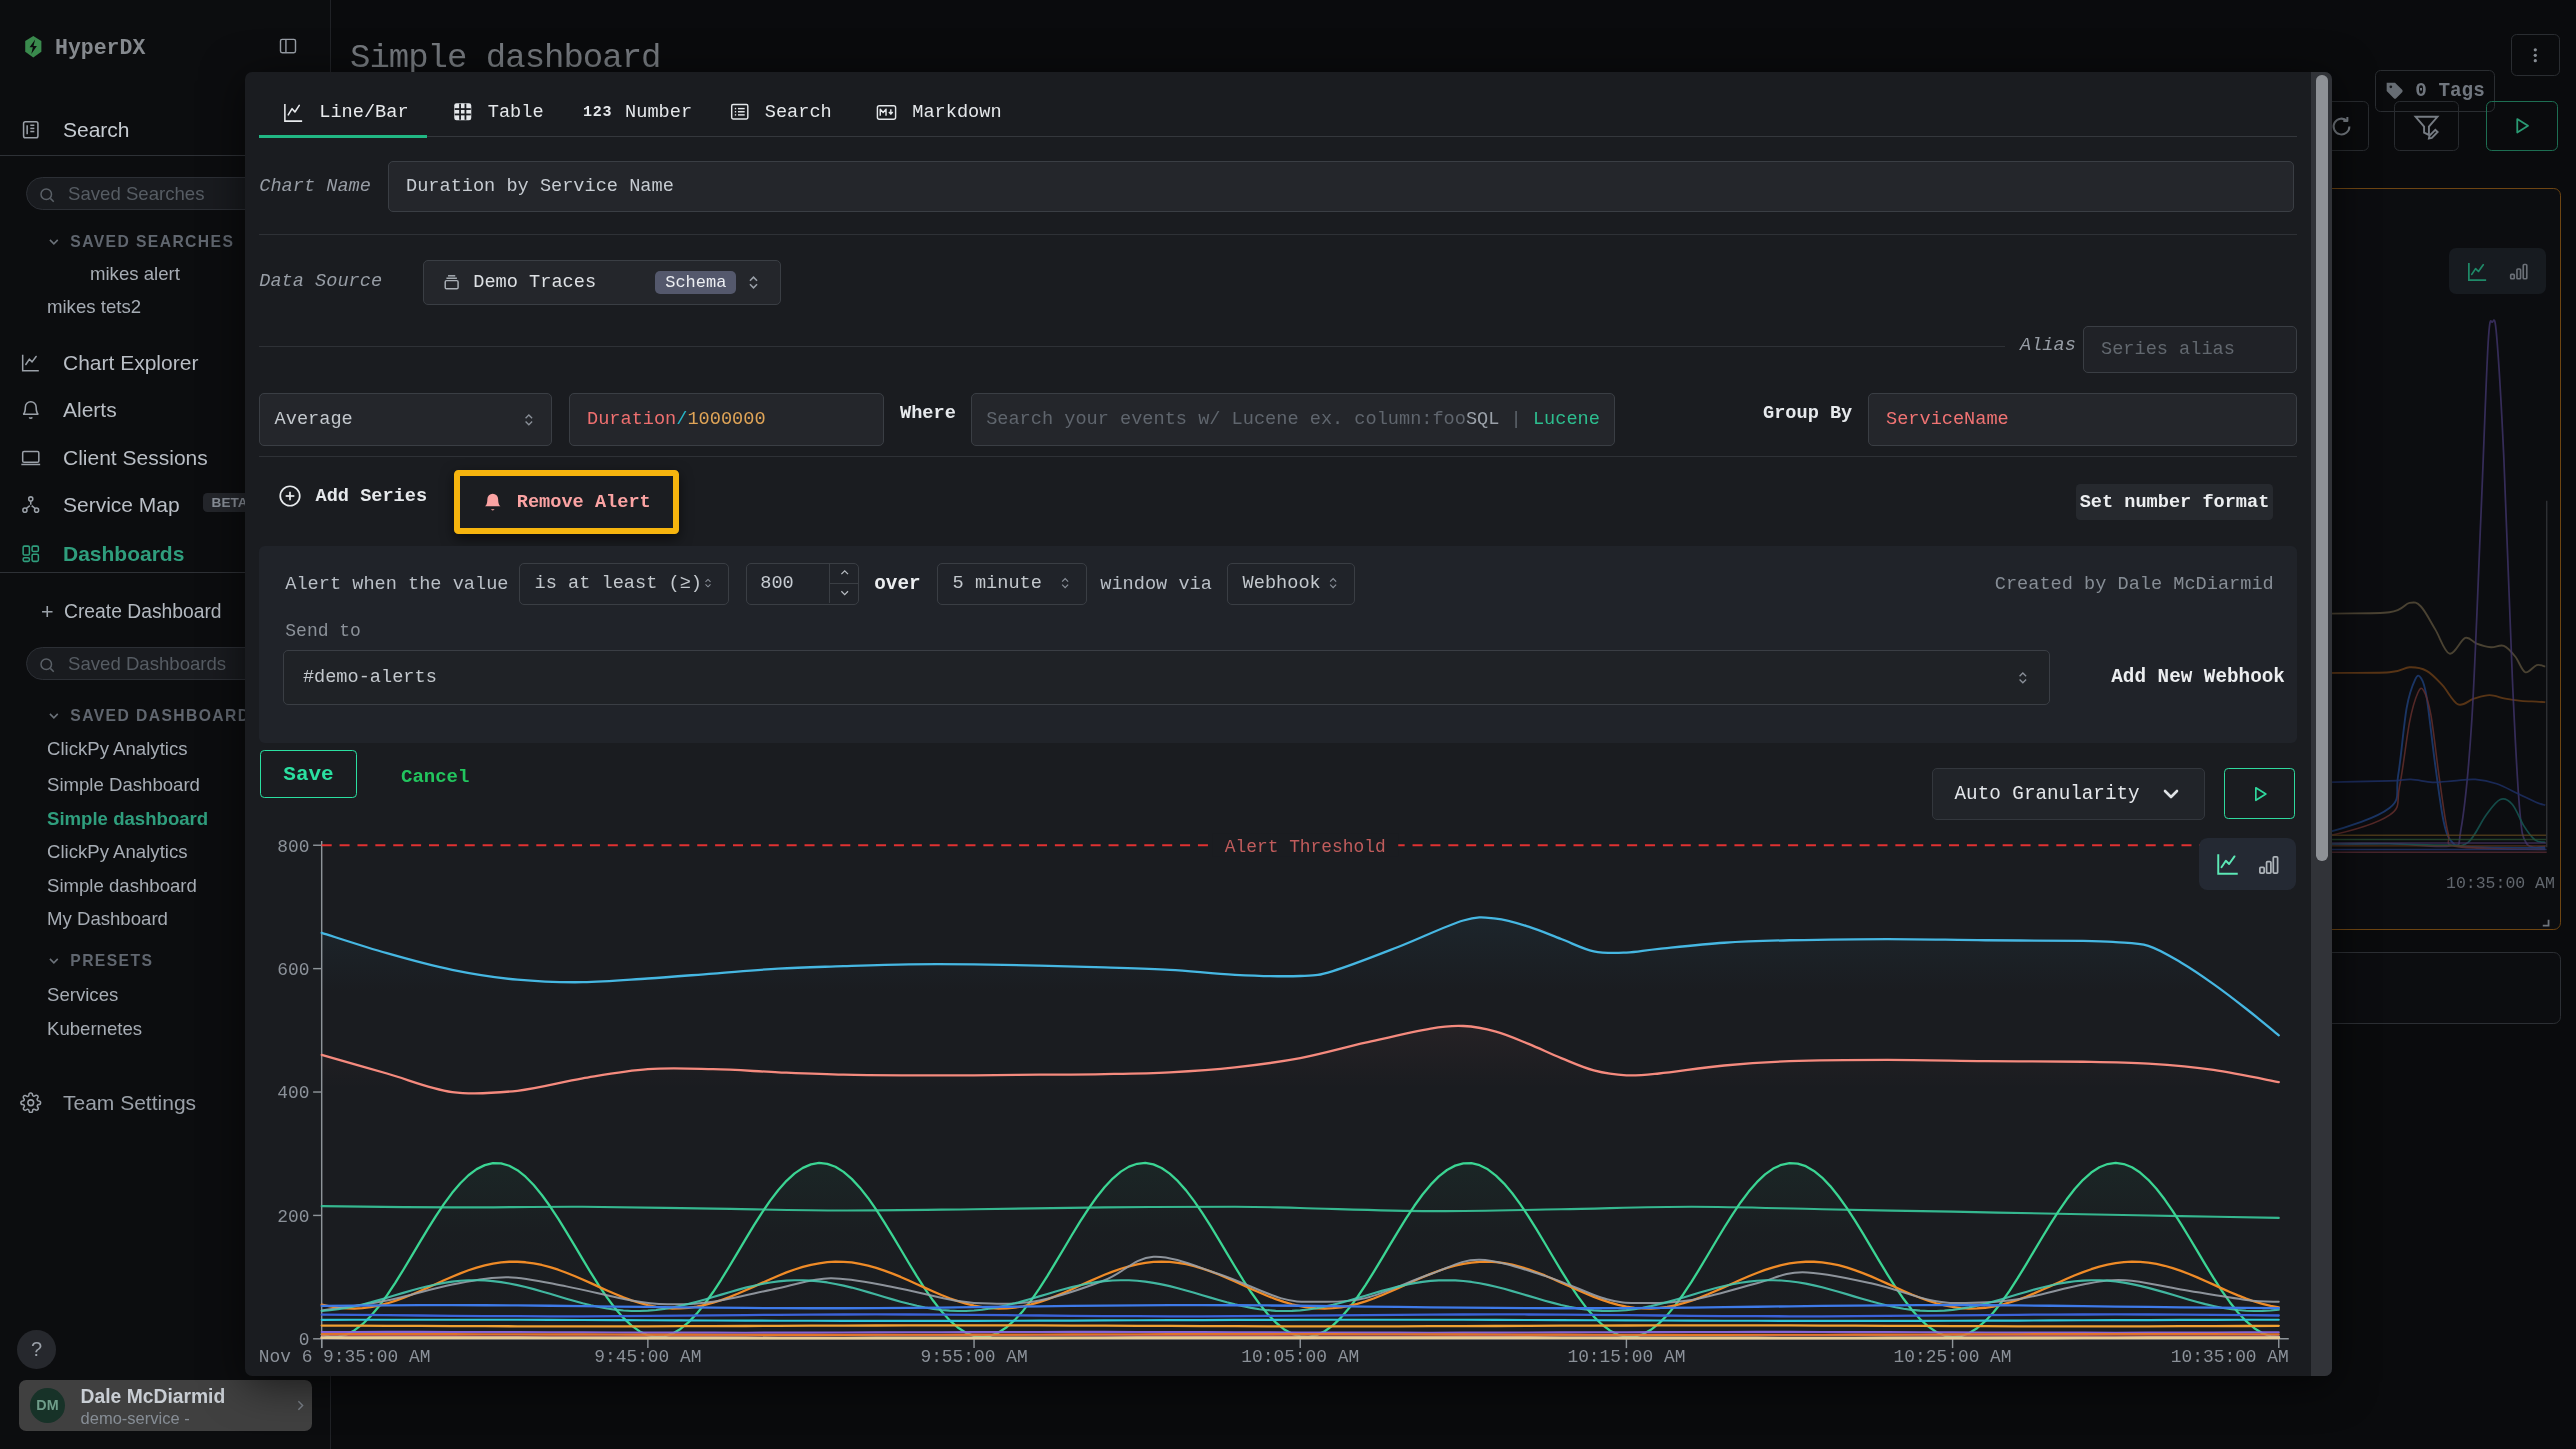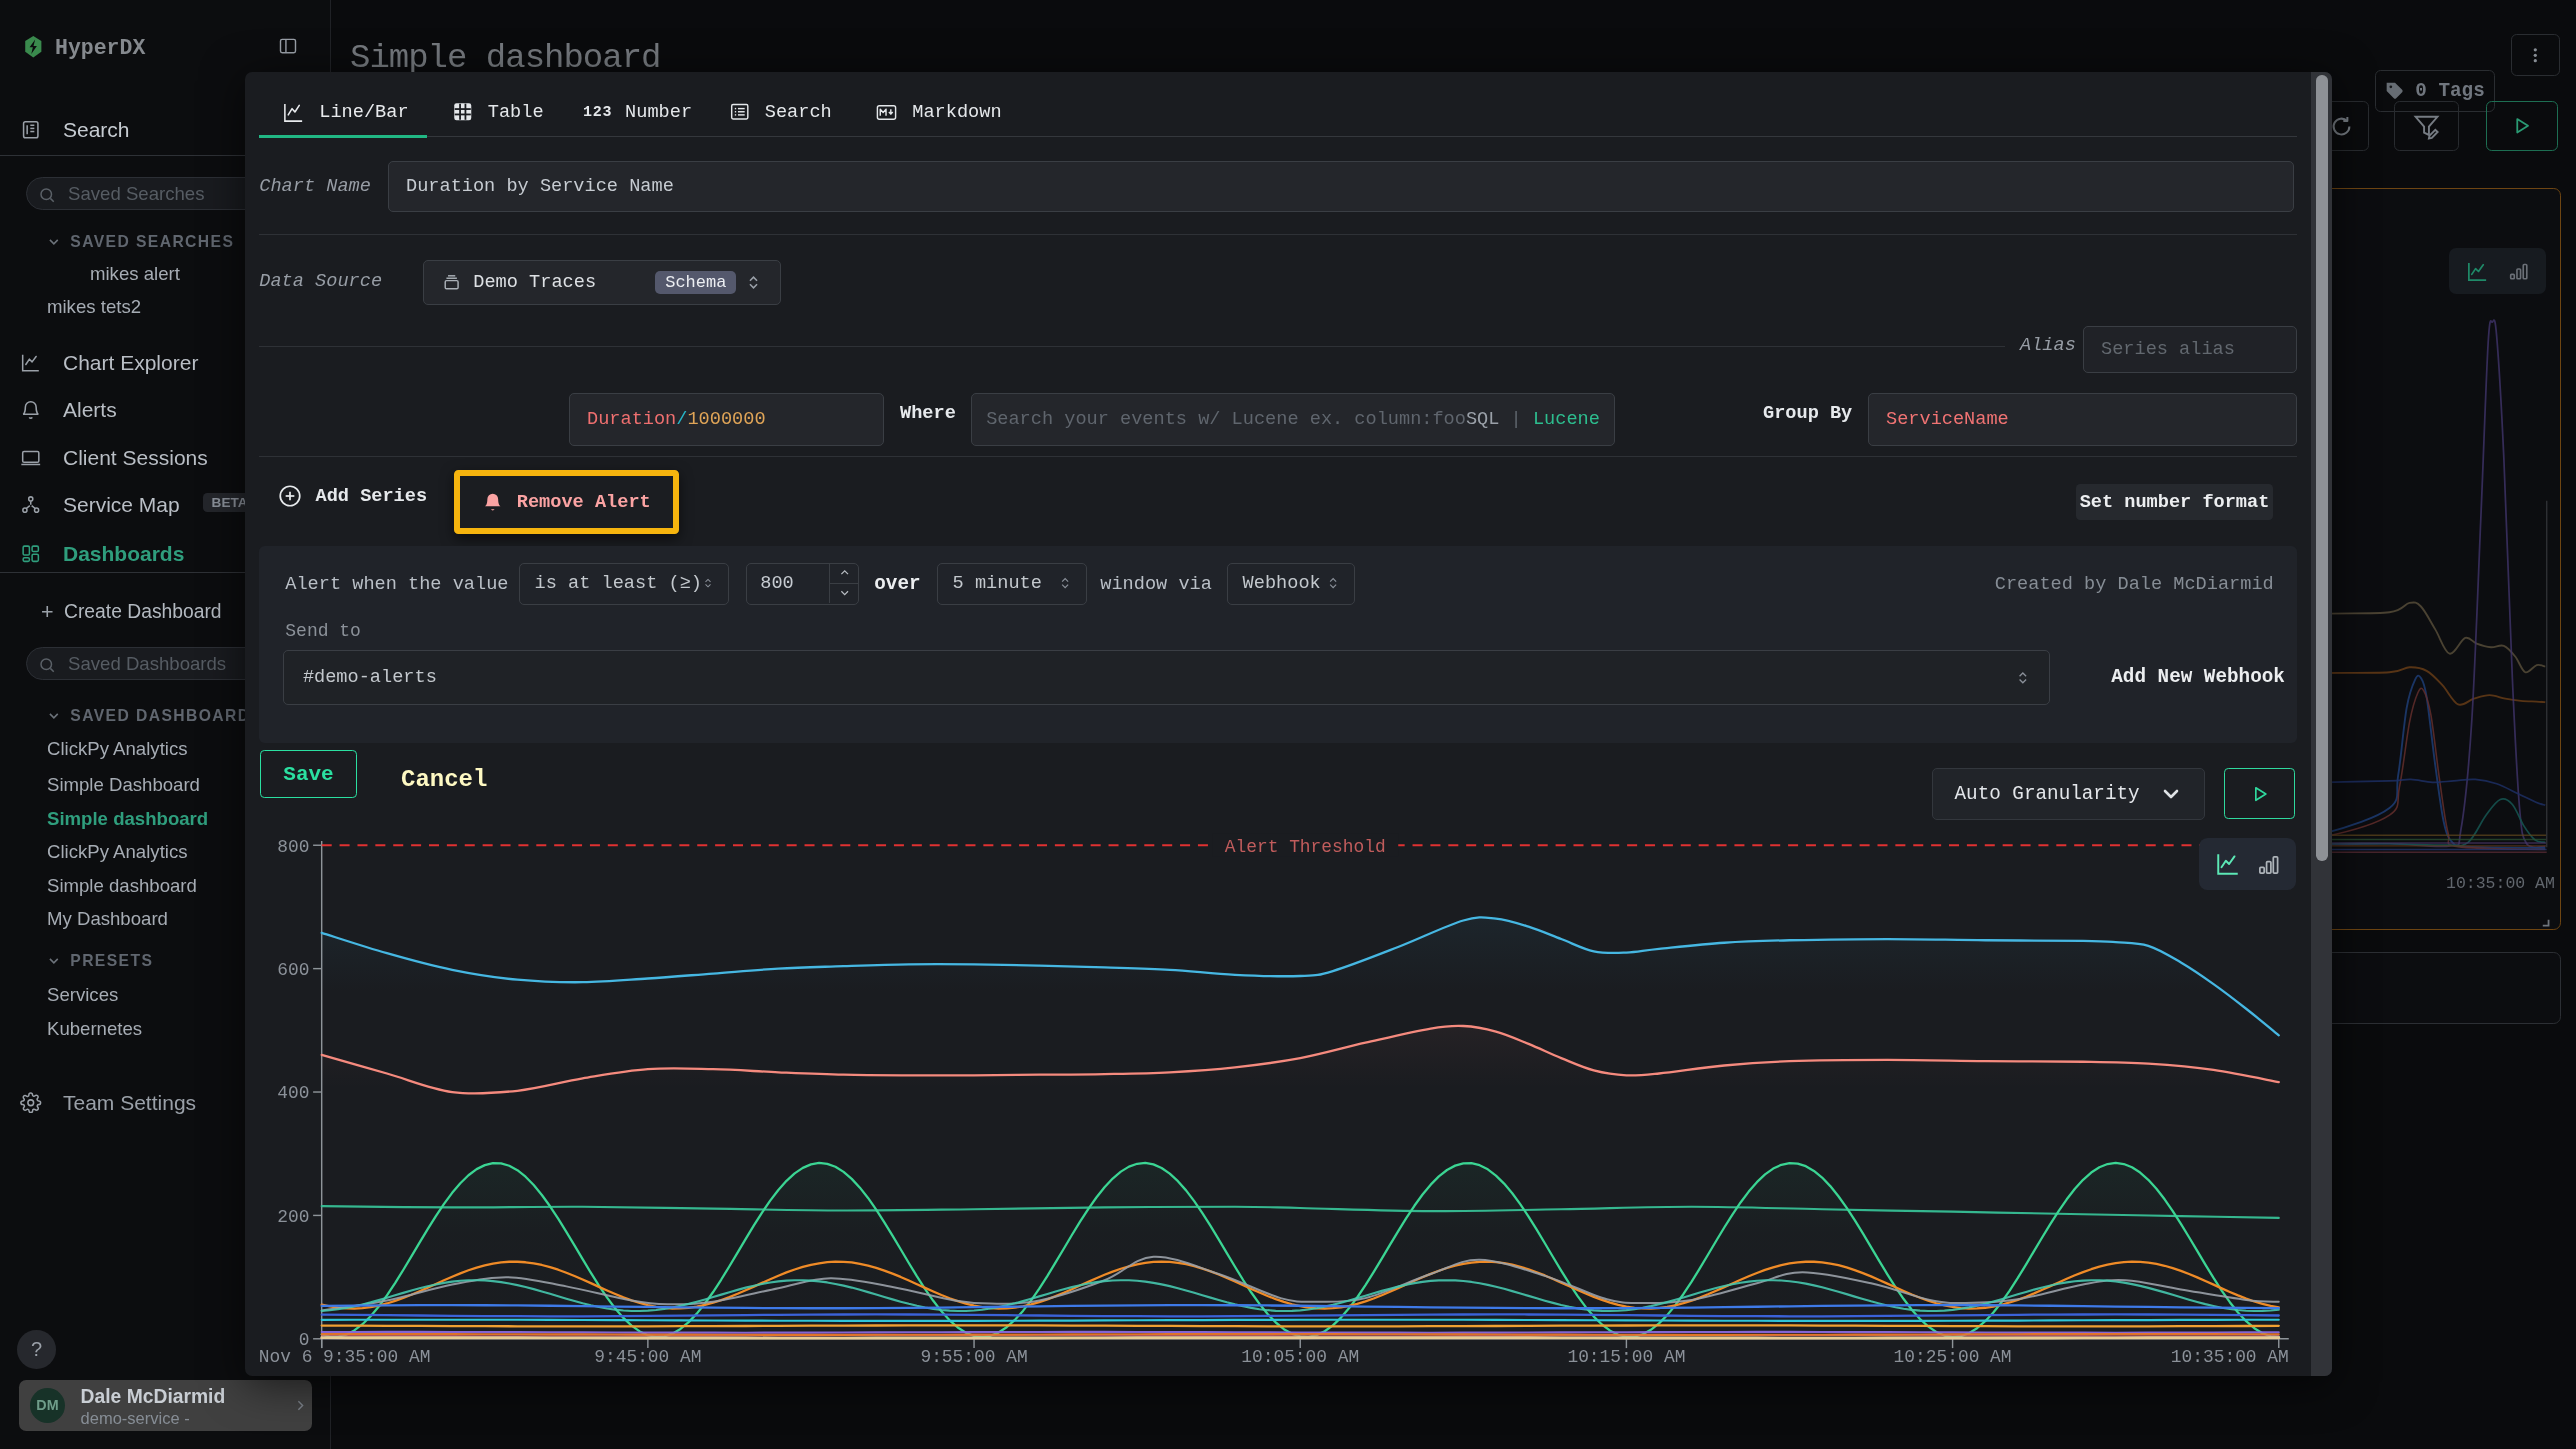--- a/index.html
+++ b/index.html
@@ -306,20 +306,26 @@
         </svg>
     </span>
   </div>
 
   <div class="abs sep" style="left:14.3px; top:274px; width:1746px;"></div>
   <div class="abs lbl" style="left:1775px; top:263px;">Alias</div>
   <div class="abs inp" style="left:1838px; top:254px; width:214px; height:47px; background:#202227;">
       <span style="color:#62686f;">Series alias</span>
     </div>
 
+  <div class="abs sel" style="left:14.3px; top:321px; width:293px; height:53px;">
+    <span>Average</span>
+    <svg width="15.7" height="15.7" viewBox="0 0 24 24" fill="none" stroke="#8a9099" stroke-width="2">
+        <path d="M7 9.5l5-5 5 5M7 14.5l5 5 5-5"></path>
+      </svg>
+  </div>
   <div class="abs inp" style="left:324px; top:321px; width:315px; height:53px;">
       <span style="color:#ee6f6f;">Duration</span>
       <span style="color:#27b5c8;">/</span>
       <span style="color:#dfa457;">1000000</span>
     </div>
   <div class="abs" style="left:655px; top:331px; color:#e6e9ec; font-size:18.6px; font-weight:bold;">Where</div>
   <div class="abs inp" style="left:726px; top:321px; width:644px; height:53px; justify-content:center;">
     <span style="color:#5f656d;">Search your events w/ Lucene ex. column:foo</span>
     <span><span style="color:#9aa0a8;">SQL</span><span style="color:#5f656d;"> | </span><span style="color:#2dbd8e;">Lucene</span></span>
   </div>
@@ -389,21 +395,21 @@
     <div class="abs sel" style="left:24px; top:104px; width:1767px; height:55px; background:#1f2226; padding:0 18.6px;">
       <span>#demo-alerts</span>
       <svg width="15.7" height="15.7" viewBox="0 0 24 24" fill="none" stroke="#8a9099" stroke-width="2">
           <path d="M7 9.5l5-5 5 5M7 14.5l5 5 5-5"></path>
         </svg>
     </div>
     <div class="abs" style="left:1852px; top:120px; color:#eceef0; font-size:19.3px; font-weight:bold;">Add New Webhook</div>
   </div>
 
   <div class="abs" style="left:15px; top:678px; width:97px; height:48px; border:1.4px solid #2be0a1; border-radius:4.3px; display:flex; align-items:center; justify-content:center; color:#2be0a1; font-size:21px; font-weight:bold;">Save</div>
-  <div class="abs" style="left:156px; top:694px; color:#fef9c3; font-size:24px; font-weight:bold;">Cancel</div>
+  <div class="abs" style="left:156px; top:694px; color:#22c55e; font-size:19px; font-weight:bold;">Cancel</div>
 
   <div class="abs sel" style="left:1687px; top:696px; width:273px; height:52px; background:#212429; border-color:#33373d; padding:0 21.5px;">
     <span style="color:#e3e6ea; font-size:19.3px;">Auto Granularity</span>
     <svg width="24" height="24" viewBox="0 0 24 24" fill="none" stroke="#dfe3e6" stroke-width="2.6">
         <path d="M6 9l6 6 6-6" stroke-linecap="round" stroke-linejoin="round"></path>
       </svg>
   </div>
   <div class="abs" style="left:1979px; top:696px; width:71px; height:51px; border:1.4px solid #2fd99e; border-radius:4.3px; display:flex; align-items:center; justify-content:center;">
     <svg width="20" height="20" viewBox="0 0 24 24" fill="none" stroke="#2fd99e" stroke-width="2">
         <path d="M7 4.5l12 7.5-12 7.5z" stroke-linejoin="round"></path>

